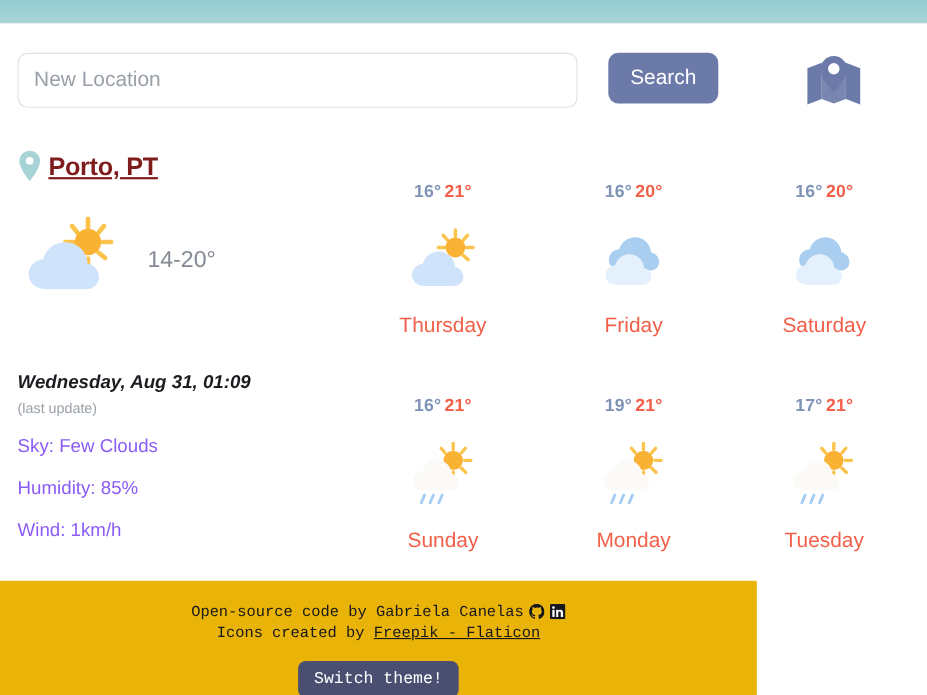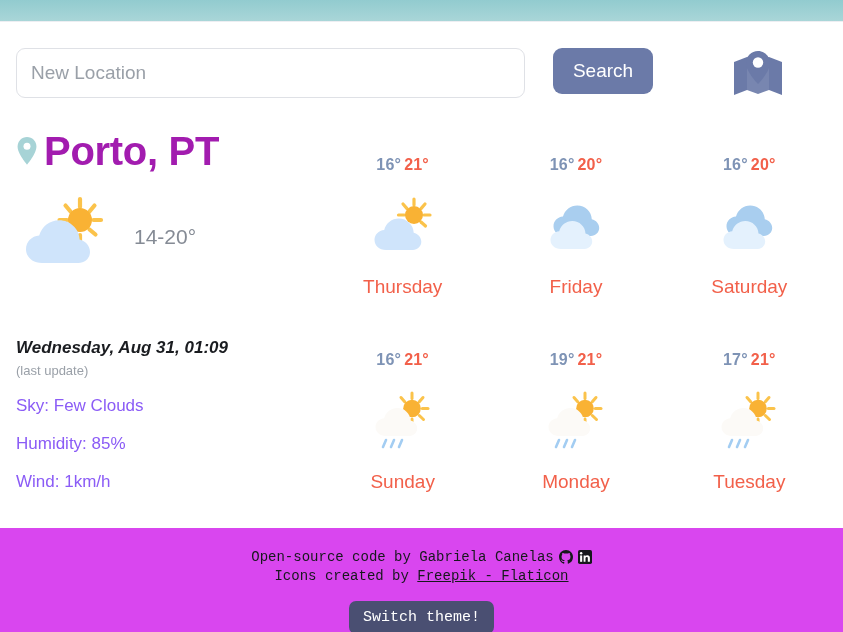--- a/index.html
+++ b/index.html
@@ -90,24 +90,25 @@
     left: 16px; top: 107px;
     width: 300px;
   }
   .city-line {
     display: flex;
     align-items: center;
     gap: 6px;
     height: 44px;
   }
   .city-name {
-    font-size: 40px;
+    font-size: 23px;
     font-weight: 700;
-    color: #a21caf;
+    color: #7f1d1d;
     letter-spacing: -0.3px;
+    text-decoration: underline;
   }
 
   .now-row {
     display: flex;
     align-items: center;
     margin-top: 22px;
     height: 76px;
   }
   .now-icon { width: 86px; height: 76px; margin-left: 6px; }
   .now-temps { margin-left: 26px; }
@@ -152,21 +153,21 @@
   }
   .detail-line {
     font-size: 17px;
     color: #8b5cf6;
     margin-top: 18px;
   }
 
   
   .forecast {
     position: absolute;
-    left: 316px; top: 124px;
+    left: 316px; top: 134px;
     width: 520px;
     display: grid;
     grid-template-columns: repeat(3, 1fr);
     grid-template-rows: 195px 195px;
   }
   .fc-card {
     display: flex;
     flex-direction: column;
     align-items: center;
     padding-top: 10px;
@@ -182,23 +183,23 @@
   .fc-day {
     font-size: 19px;
     color: #f2604a;
     margin-top: 18px;
   }
 
   
   .footer {
     position: absolute;
     left: 0; top: 528px;
-    width: 843px;
+    width: 688px;
     height: 104px;
-    background: #d946ef;
+    background: #eab308;
     font-family: "Liberation Mono", monospace;
     text-align: center;
     padding-top: 20px;
   }
   .footer-line {
     font-size: 14px;
     color: #16181c;
     line-height: 19px;
     letter-spacing: 0px;
   }

